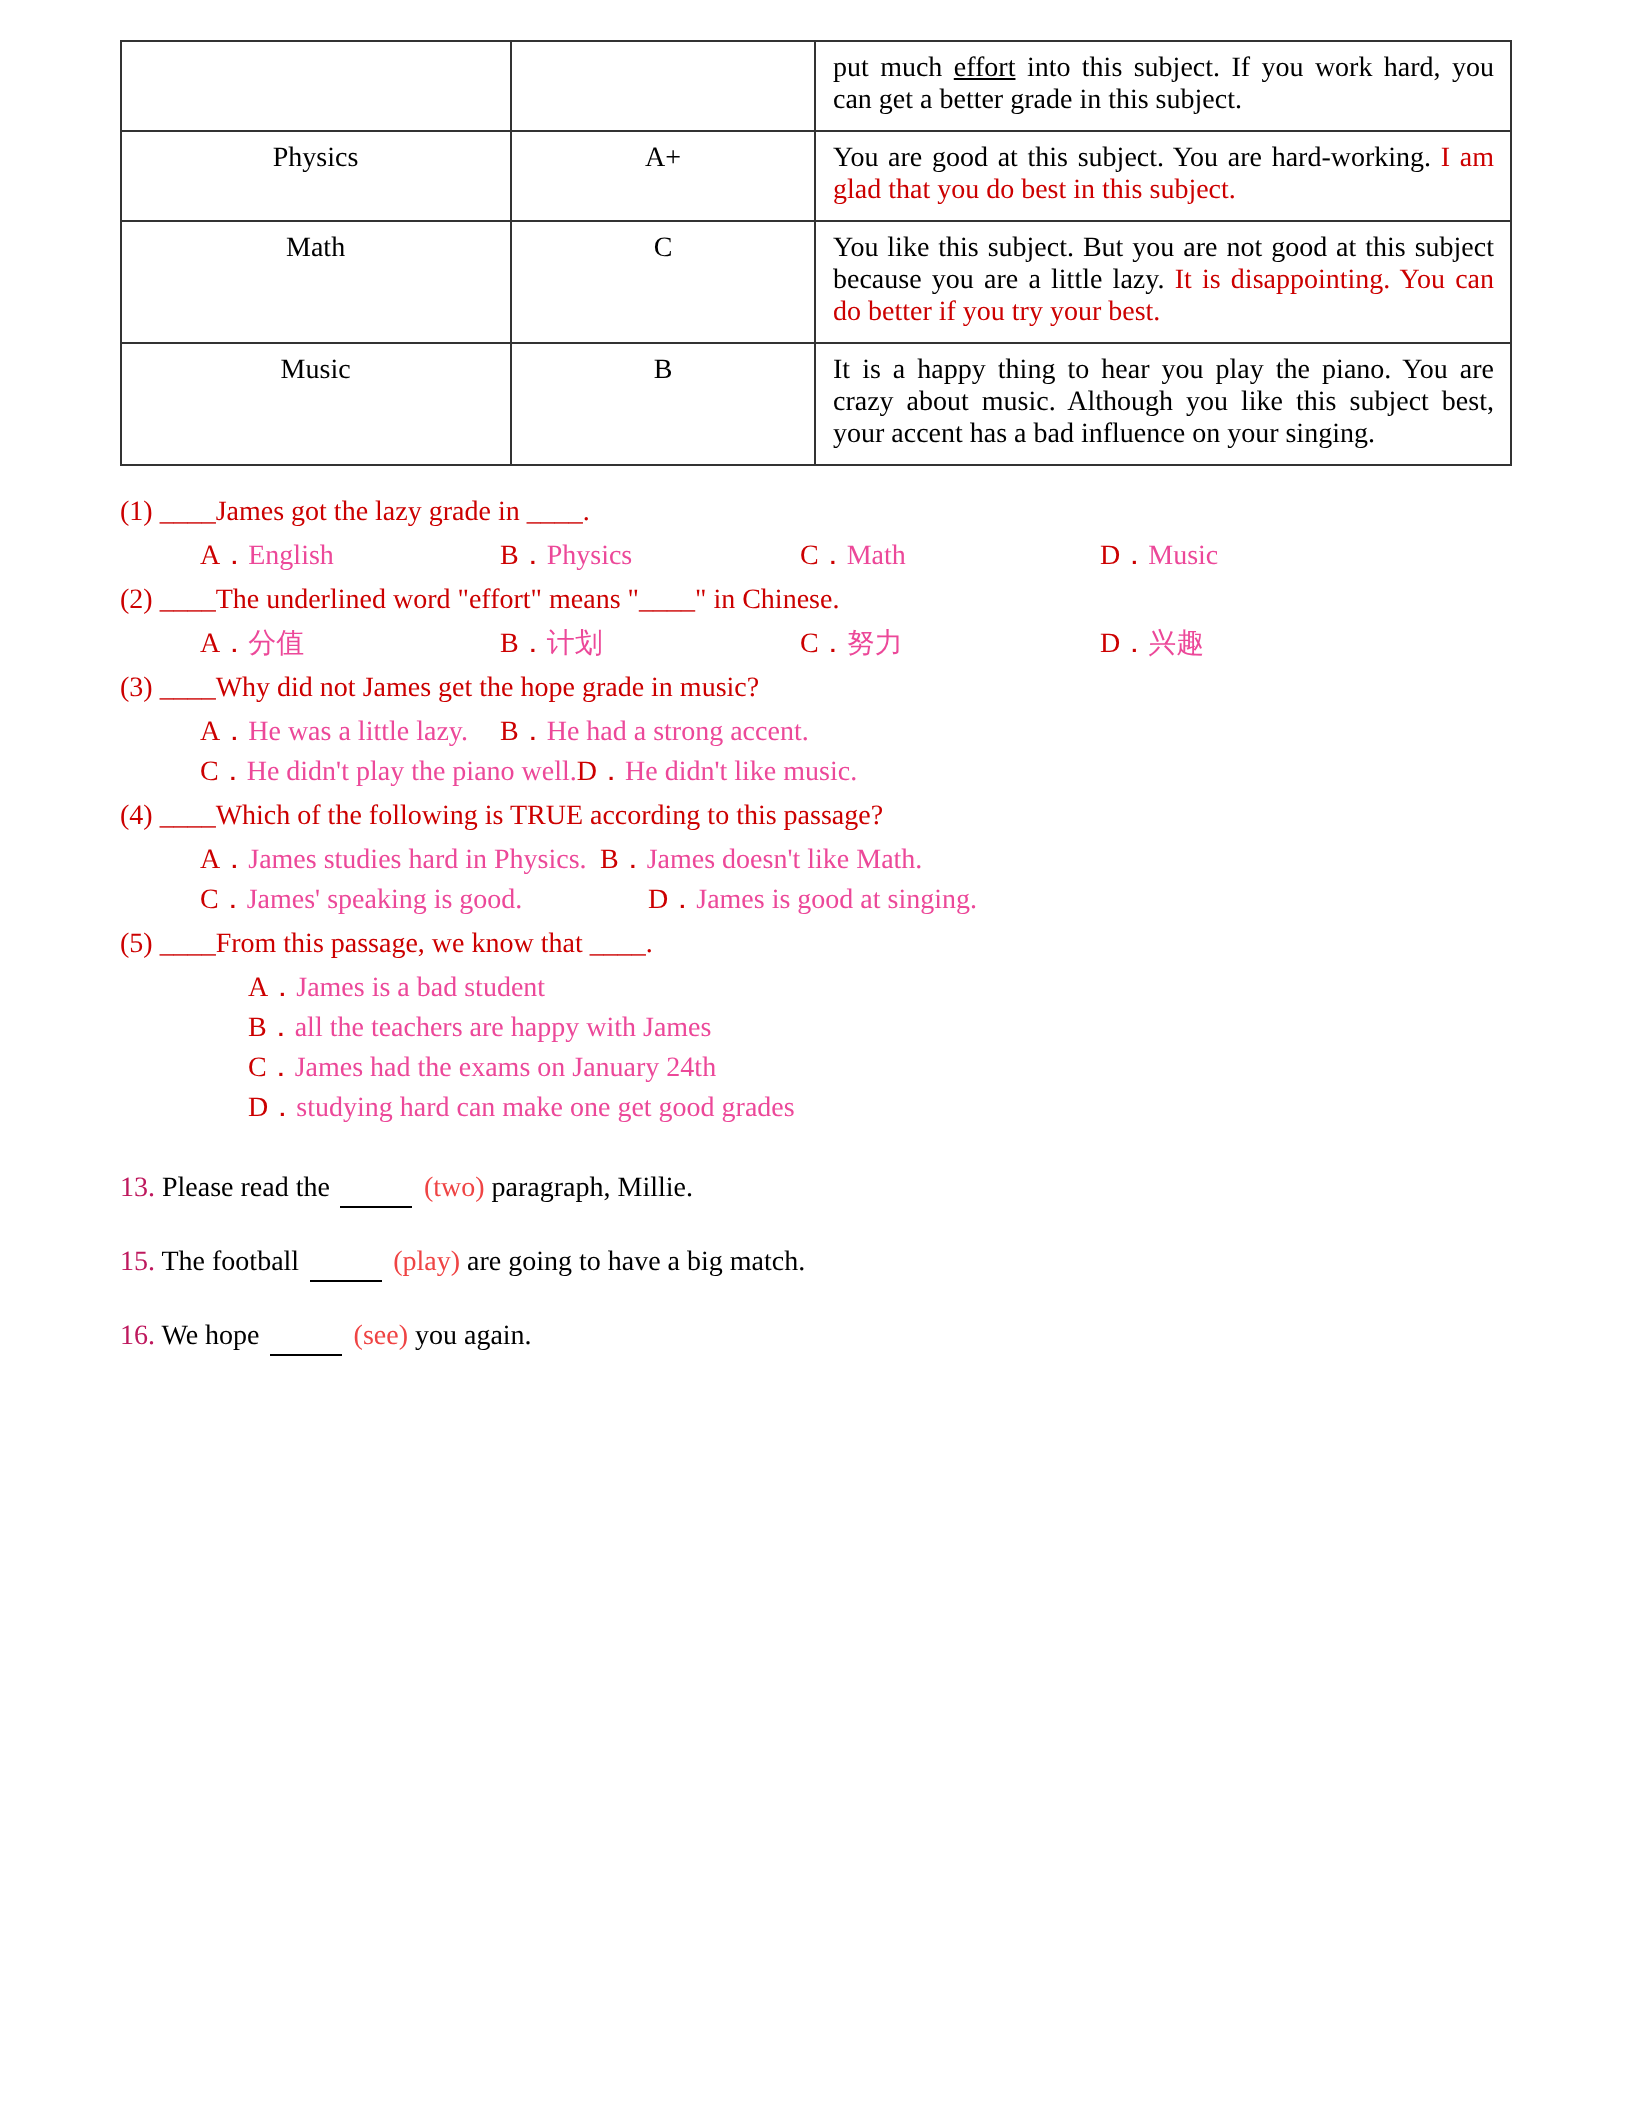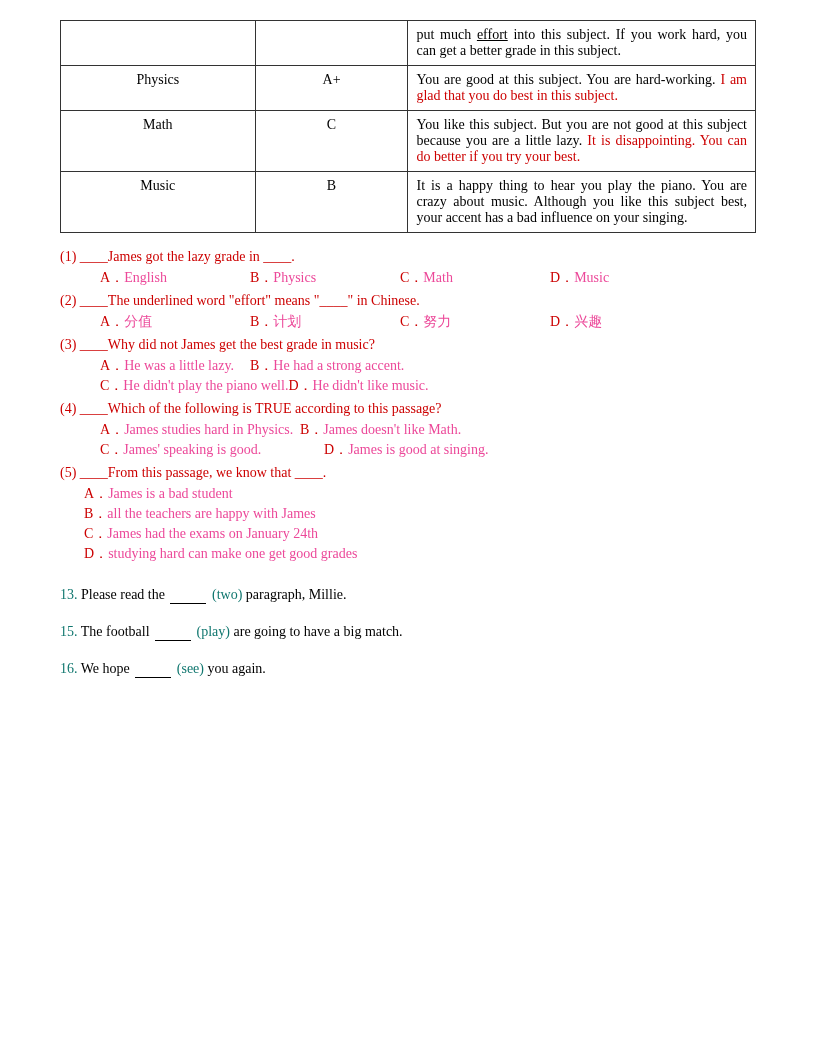--- a/index.html
+++ b/index.html
@@ -82,31 +82,31 @@
 
     
     .fill-section {
       margin-top: 24px;
     }
     .fill-item {
       margin-bottom: 20px;
       color: #000;
     }
     .fill-num {
-      color: #0f766e;
+      color: #be185d;
       font-weight: normal;
     }
     .fill-blank {
       display: inline-block;
       border-bottom: 1px solid #000;
       min-width: 36px;
       margin: 0 2px;
     }
     .fill-hint {
-      color: #0f766e;
+      color: #ef4444;
     }
 
     
     .zh {
       font-family: SimSun, "宋体", serif;
     }
   </style>
 </head>
 <body>
 
@@ -176,21 +176,21 @@
       <span class="option"><span class="option-letter">A．</span><span class="blue zh">分值</span></span>
       <span class="option"><span class="option-letter">B．</span><span class="blue zh">计划</span></span>
       <span class="option"><span class="option-letter">C．</span><span class="blue zh">努力</span></span>
       <span class="option"><span class="option-letter">D．</span><span class="blue zh">兴趣</span></span>
     </div>
   </div>
 
   <div class="question-item">
     <div class="question-stem">
       <span class="num">(3)</span>
-      <span> ____Why did not James get the best grade in music?</span>
+      <span> ____Why did not James get the hope grade in music?</span>
     </div>
     <div style="margin-left:40px;">
       <div style="display:flex; margin-bottom:2px;">
         <span class="option"><span class="option-letter">A．</span><span class="blue">He was a little lazy.</span></span>
         <span class="option"><span class="option-letter">B．</span><span class="blue">He had a strong accent.</span></span>
       </div>
       <div style="display:flex;">
         <span class="option"><span class="option-letter">C．</span><span class="blue">He didn't play the piano well.</span></span>
         <span class="option"><span class="option-letter">D．</span><span class="blue">He didn't like music.</span></span>
       </div>
@@ -212,21 +212,21 @@
         <span class="option"><span class="option-letter">D．</span><span class="blue">James is good at singing.</span></span>
       </div>
     </div>
   </div>
 
   <div class="question-item">
     <div class="question-stem">
       <span class="num">(5)</span>
       <span> ____From this passage, we know that ____.</span>
     </div>
-    <div class="options-col" style="margin-left:24px;">
+    <div class="options-col" style="margin-left:64px;">
       <span class="option-line"><span class="option-letter">A．</span><span class="blue">James is a bad student</span></span>
       <span class="option-line"><span class="option-letter">B．</span><span class="blue">all the teachers are happy with James</span></span>
       <span class="option-line"><span class="option-letter">C．</span><span class="blue">James had the exams on January 24th</span></span>
       <span class="option-line"><span class="option-letter">D．</span><span class="blue">studying hard can make one get good grades</span></span>
     </div>
   </div>
 
 </div>
 
 <div class="fill-section">

